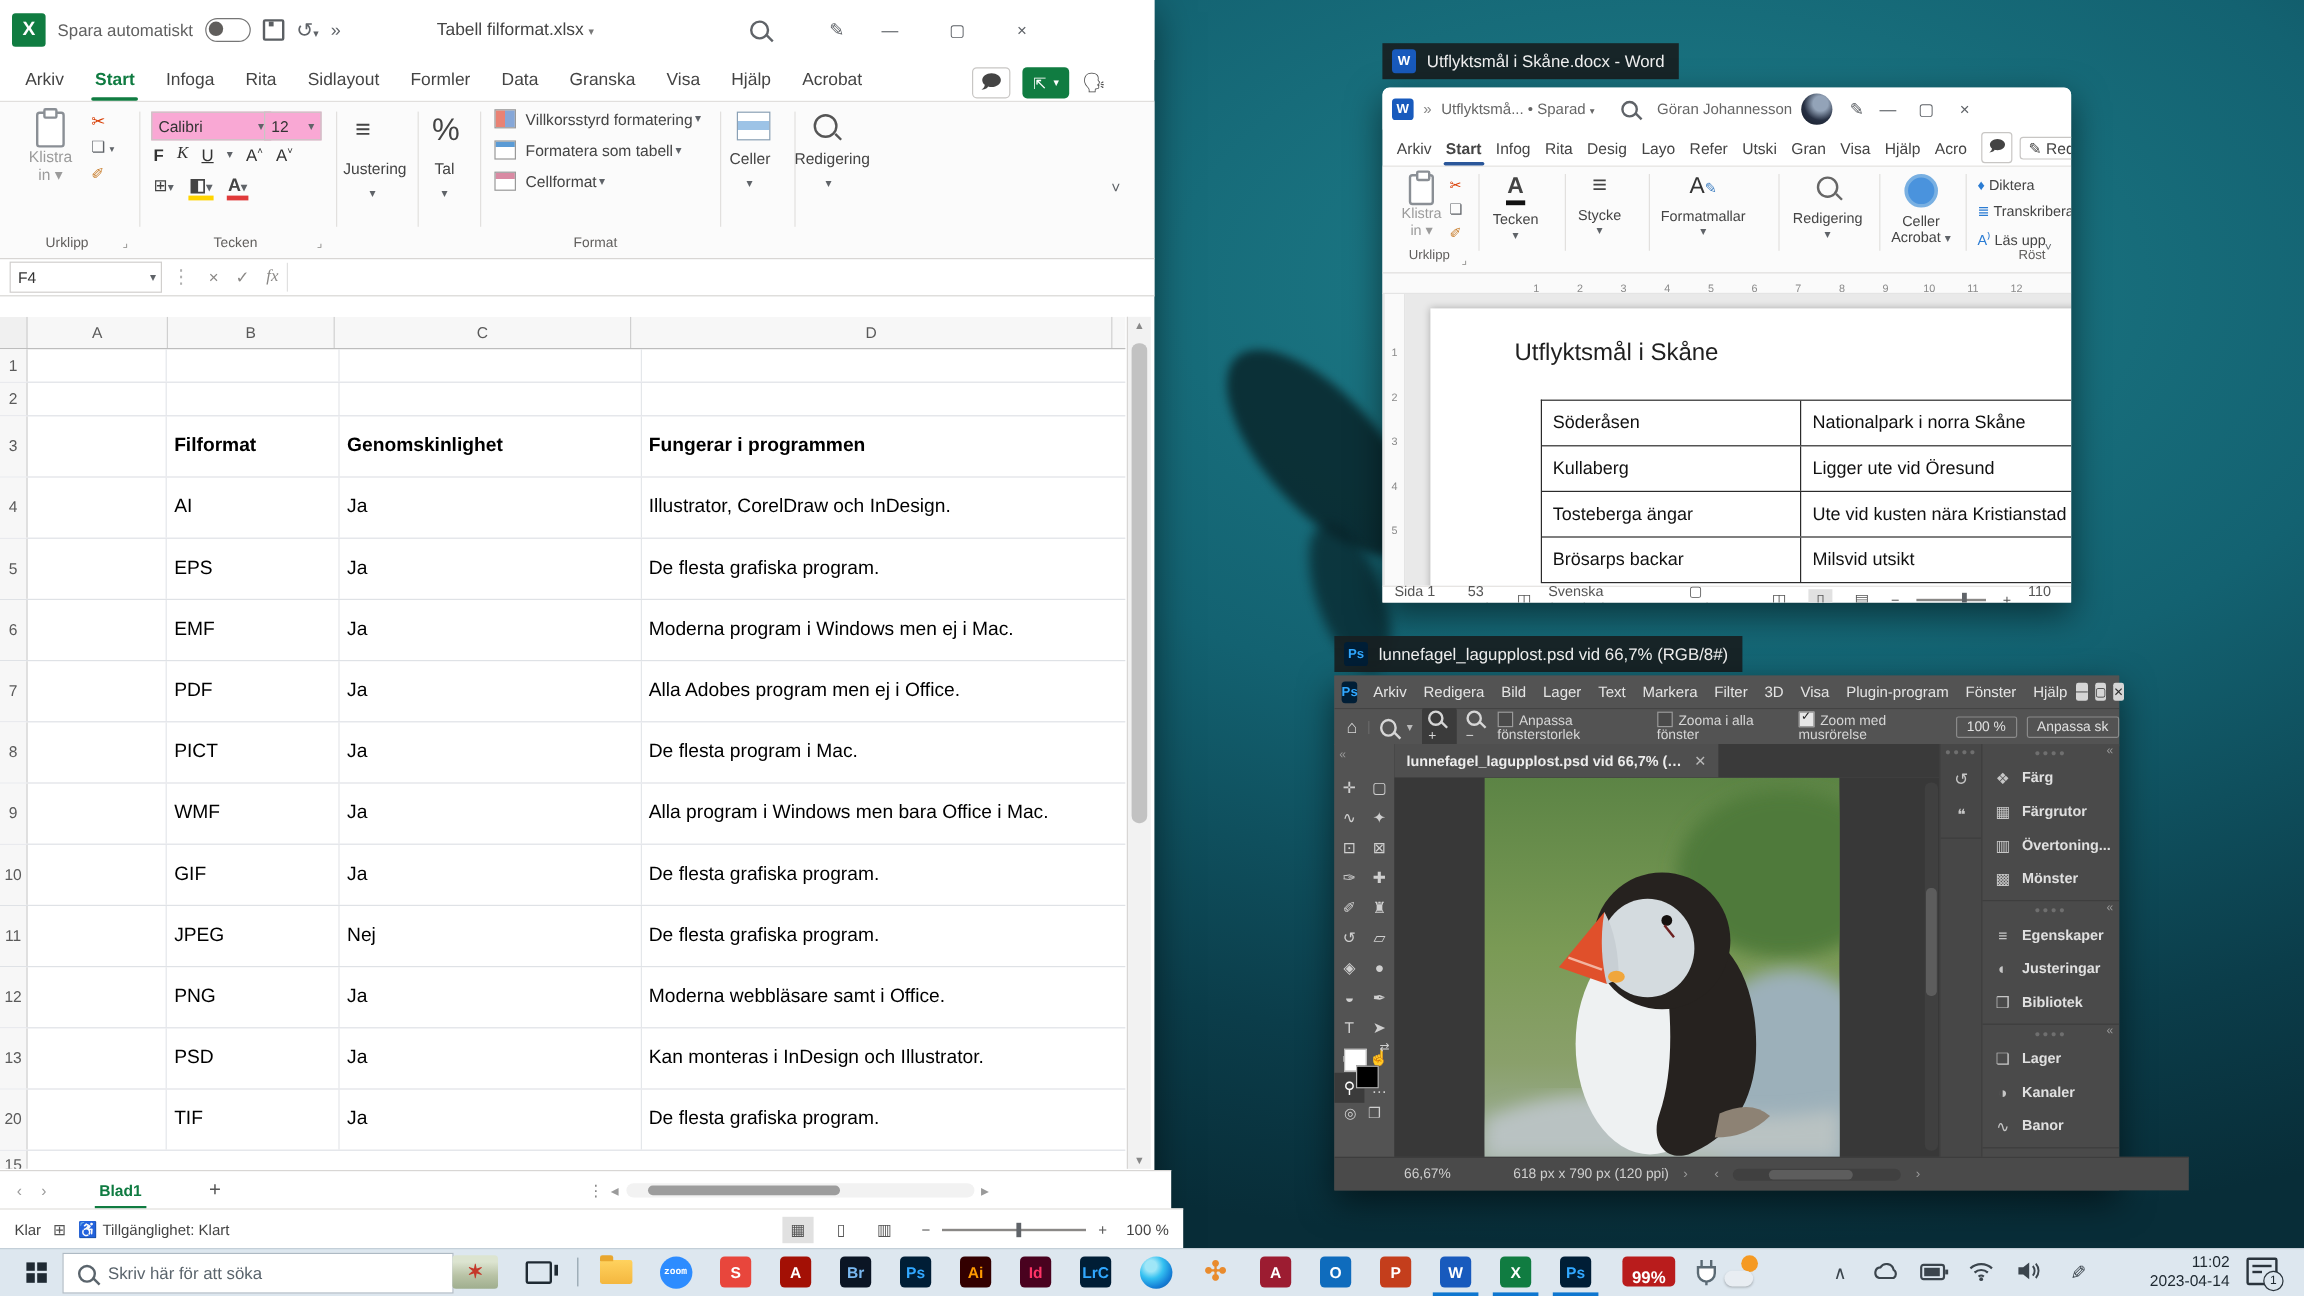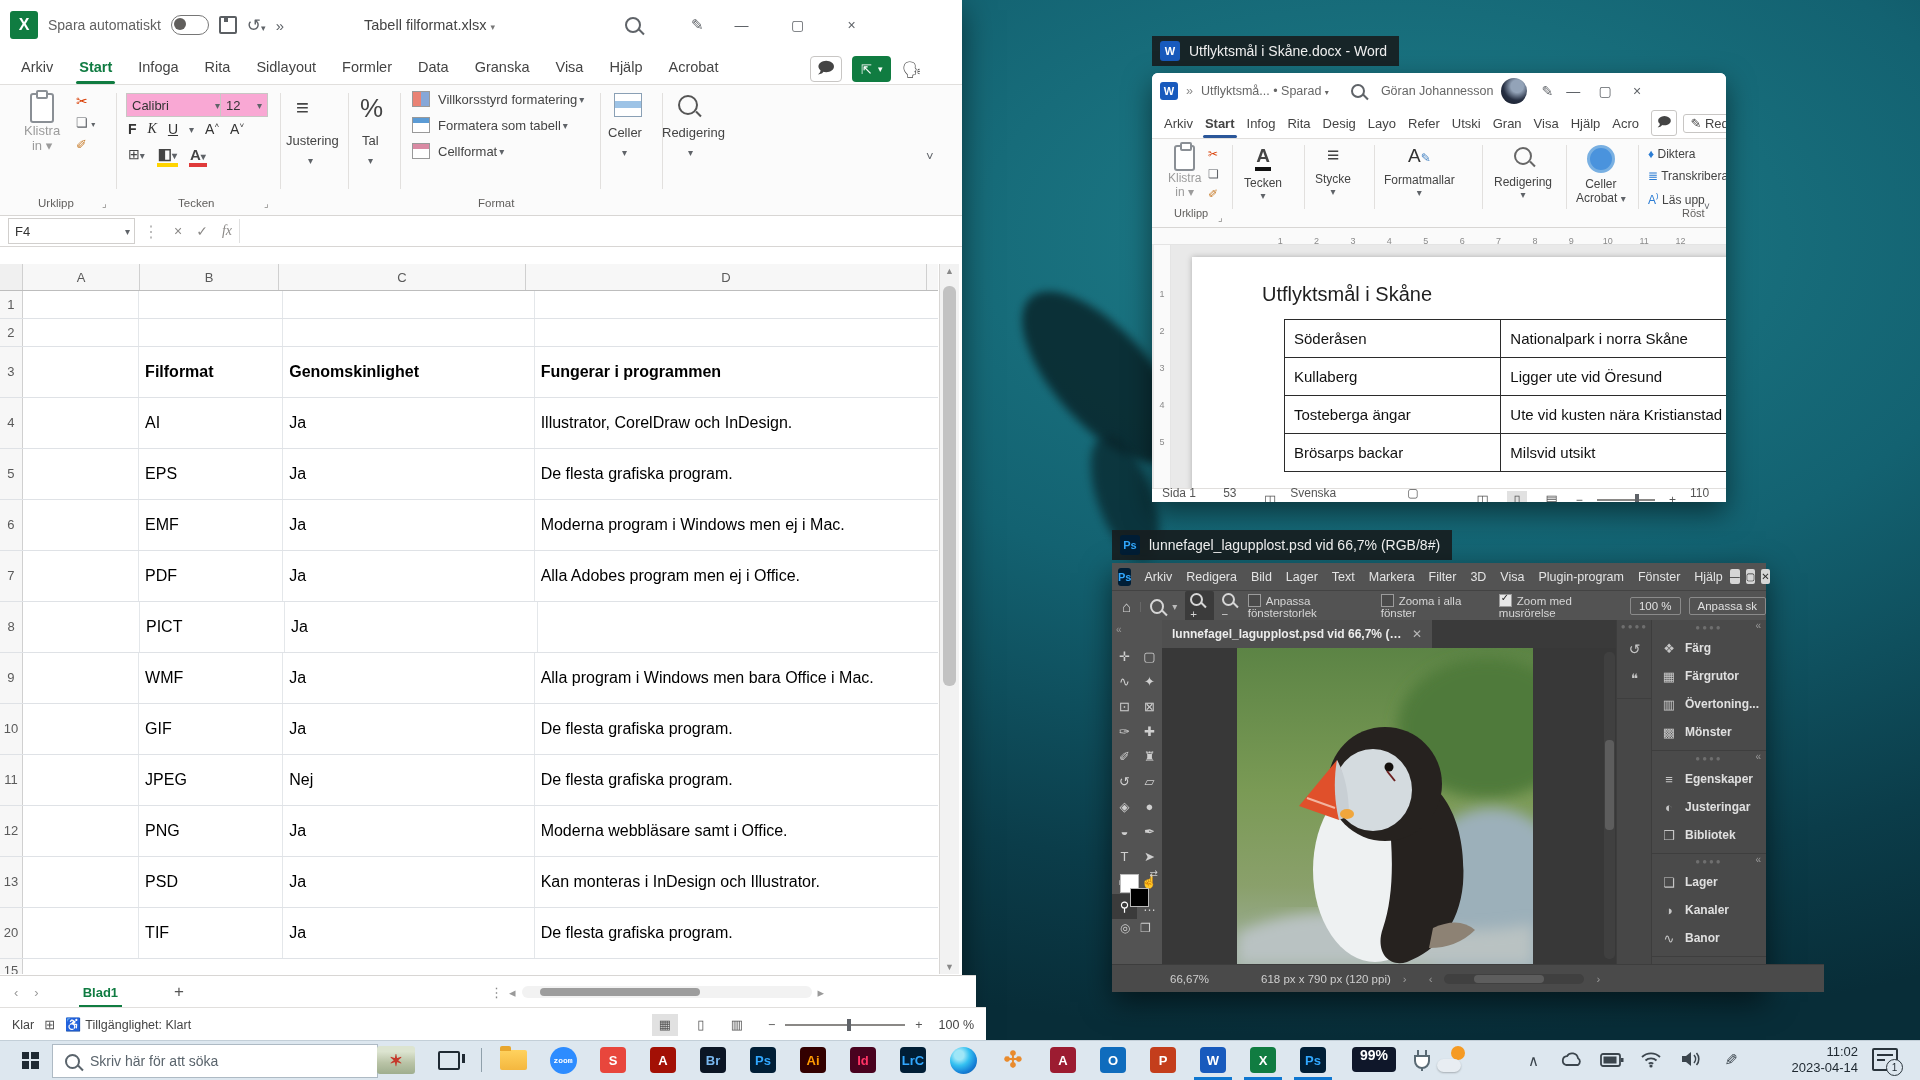--- a/index.html
+++ b/index.html
@@ -81,21 +81,21 @@
   .wtab[data-variant="on"]::after{content:"";position:absolute;left:4px;right:4px;bottom:0;height:3px;background:#2b579a;border-radius:2px;}
   .wd-ribbon{height:88px;background:#fbfbfb;border-bottom:1px solid #d8d6d4;position:relative;font-size:12px;color:#444;}
   .wgrp{display:flex;flex-direction:column;align-items:center;justify-content:flex-start;}
   .wglabel{font-size:11px;color:#605e5c;}
   .acirc{width:22px;height:22px;border-radius:50%;border:3px solid #79b0e2;background:#4a93dd;}
   .wd-ruler{height:16px;background:#fafafa;border-bottom:1px solid #e4e4e4;position:relative;overflow:hidden;}
   .rulnum{display:inline-block;width:36.4px;text-align:center;font-size:9px;color:#8a8a8a;}
   .wd-docarea{position:relative;height:243px;background:#e9e9e9;overflow:hidden;}
   .wd-page{position:absolute;left:40px;top:12px;width:560px;height:260px;background:#fff;box-shadow:0 0 6px rgba(0,0,0,.25);}
   .wd-vruler{position:absolute;left:2px;top:0;width:16px;bottom:0;background:#fafafa;border-right:1px solid #e4e4e4;color:#8a8a8a;font-size:9px;text-align:center;}
-  .wtable{position:absolute;left:92px;top:62px;border-top:1px solid #2b2b2b;border-left:1px solid #2b2b2b;width:470px;}
+  .wtable{position:absolute;left:92px;top:76px;border-top:1px solid #2b2b2b;border-left:1px solid #2b2b2b;width:470px;}
   .wtr{display:flex;height:37px;border-bottom:1px solid #2b2b2b;}
   .wtd{padding-left:9px;display:flex;align-items:center;font-size:15px;color:#111;border-right:1px solid #2b2b2b;white-space:nowrap;overflow:hidden;}
   .wtd.c1{width:210px;}
   .wtd.c2{width:248px;}
   .wd-status{height:21px;border-top:1px solid #e1dfdd;background:#fff;font-size:12px;color:#555;}
   
   .ps{left:1112px;top:563px;width:654px;height:429px;background:#535353;box-shadow:0 10px 28px rgba(0,0,0,.55);color:#dcdcdc;}
   .ps-menubar{height:27px;background:#535353;border-bottom:1px solid #434343;font-size:12.5px;color:#e4e4e4;}
   .ps-mi{padding:0 7px;white-space:nowrap;}
   .ps-winbtn{width:17px;height:15px;background:#d6d6d6;color:#2d2d2d;font-size:10px;display:flex;align-items:center;justify-content:center;border-radius:2px;}
@@ -137,21 +137,21 @@
   .tb-app[data-variant="plain"] .tb-glyph{font-size:22px;}
   .tb-app[data-variant="sep"]{width:14px;}
   .tb-app[data-variant="sep"] .tb-glyph{width:1px;height:24px;background:#8fa0ab;}
   .tb-app[data-variant="photo"]{width:56px;}
   .tb-app[data-variant="photo"] .tb-glyph{width:38px;height:28px;border-radius:3px;background:linear-gradient(#dce4d0 20%,#b9c3a6 60%,#9fae8e);color:#c5372a;font-size:16px;}
   .tb-app[data-variant="taskview"] .tb-glyph{width:18px;height:15px;border:2px solid #1f2a33;border-radius:2px;position:relative;}
   .tb-app[data-variant="taskview"] .tb-glyph::after{content:"";position:absolute;right:-7px;top:1px;width:3px;height:9px;background:#1f2a33;}
   .tb-app[data-variant="folder"] .tb-glyph{width:27px;height:20px;background:linear-gradient(#ffd25e,#f4b73f);border-radius:2px;position:relative;}
   .tb-app[data-variant="folder"] .tb-glyph::before{content:"";position:absolute;top:-4px;left:0;width:11px;height:5px;background:#e8a62e;border-radius:2px 2px 0 0;}
   .tb-app[data-variant="edge"] .tb-glyph{width:27px;height:27px;border-radius:50%;background:radial-gradient(circle at 34% 30%, #9fe6f7 0 18%, #35c1f1 40%, #1580d7 68%, #0b4f98 100%);}
-  .battery{left:1352px;top:1047px;height:25px;background:#0f172a;border-radius:4px;color:#fff;font-weight:bold;font-size:14px;display:flex;align-items:flex-start;padding:0 8px;}
+  .battery{left:1352px;top:1047px;height:25px;background:#b91c1c;border-radius:4px;color:#fff;font-weight:bold;font-size:14px;display:flex;align-items:flex-end;padding:0 8px;}
   .trayico{color:#3b454d;font-size:15px;}
   .clock{left:1762px;top:1044px;width:96px;text-align:right;font-size:13px;color:#1e2830;line-height:16px;}
   .notif{left:1872px;top:1048px;width:22px;height:19px;border:2px solid #2a343c;border-radius:2px;position:relative;background:#dde7ef;}
   .notif::before{content:"";position:absolute;left:3px;top:4px;right:3px;height:2px;background:#2a343c;}
   .notif::after{content:"";position:absolute;left:3px;top:9px;width:8px;height:2px;background:#2a343c;}
   .notifbadge{position:absolute;right:-7px;bottom:-7px;width:15px;height:15px;border:1.5px solid #2a343c;border-radius:50%;background:#dde7ef;font-size:10px;display:flex;align-items:center;justify-content:center;color:#1e2830;}
   .snorkeler{left:995px;top:330px;width:215px;height:95px;background:rgba(7,33,38,.8);border-radius:50%;transform:rotate(48deg);filter:blur(4px);}
   .snork2{left:1060px;top:470px;width:130px;height:55px;background:rgba(7,33,38,.7);border-radius:50%;transform:rotate(70deg);filter:blur(5px);}
 </style>
 </head>
@@ -347,20 +347,21 @@
           <span class="ca"></span>
           <span class="cb">PDF</span>
           <span class="cc">Ja</span>
           <span class="cd">Alla Adobes program men ej i Office.</span>
         </div>
         <div class="xrow" data-variant="t">
           <span class="rn">8</span>
           <span class="ca"></span>
           <span class="cb">PICT</span>
           <span class="cc">Ja</span>
+          <span class="cd">De flesta program i Mac.</span>
         </div>
         <div class="xrow" data-variant="t">
           <span class="rn">9</span>
           <span class="ca"></span>
           <span class="cb">WMF</span>
           <span class="cc">Ja</span>
           <span class="cd">Alla program i Windows men bara Office i Mac.</span>
         </div>
         <div class="xrow" data-variant="t">
           <span class="rn">10</span>

